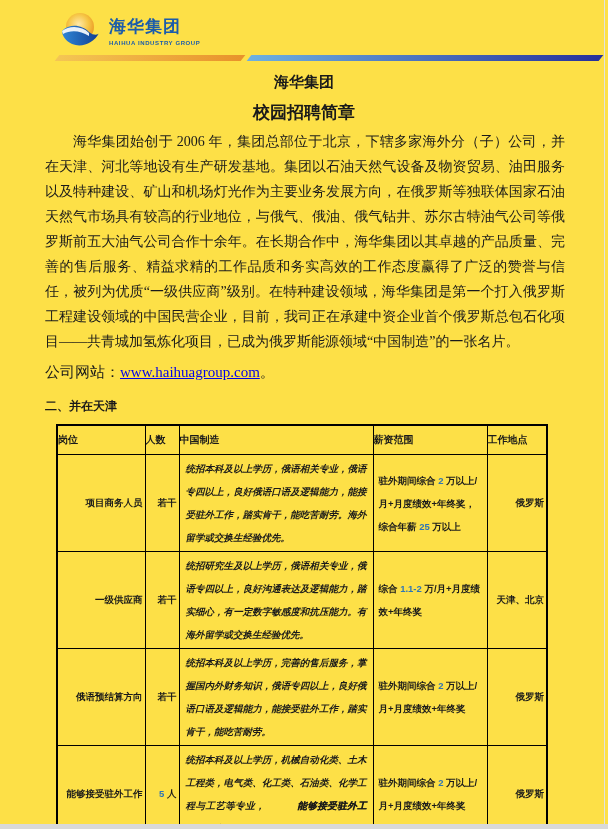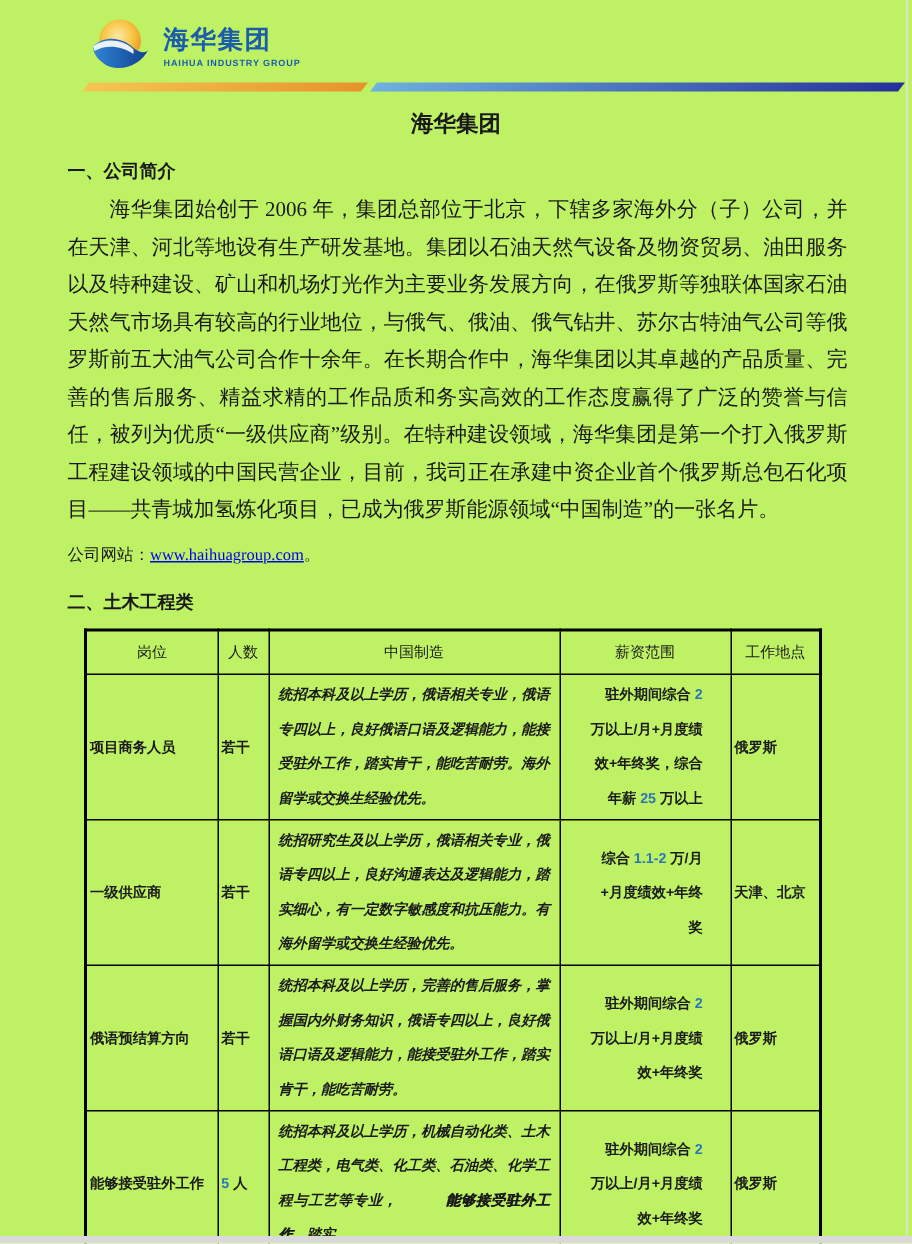--- a/index.html
+++ b/index.html
@@ -1,16 +1,16 @@
 <!DOCTYPE html>
 <html><head>
 <meta charset="utf-8">
 <style>
   html,body{margin:0;padding:0;background:#ffffff;}
-  .page{position:relative;width:608px;height:829px;background:#bef264;overflow:hidden;
+  .page{position:relative;width:608px;height:829px;background:#fde047;overflow:hidden;
         font-family:"Liberation Serif","DejaVu Serif",serif;color:#1a1a1a;}
   
   .logo{display:flex;align-items:center;gap:9px;margin:10px 0 0 58px;}
   .brand-cn{font-family:"Liberation Sans","DejaVu Sans",sans-serif;font-weight:bold;
             font-size:17px;color:#1b5cab;letter-spacing:1px;}
   .brand-en{font-family:"Liberation Sans","DejaVu Sans",sans-serif;font-size:6px;
             color:#1b5cab;letter-spacing:0.6px;margin-top:2px;font-weight:bold;}
   
   .swoosh{position:relative;height:6px;margin-top:5px;}
   .sw-l{position:absolute;left:57px;top:0;width:186px;height:6px;
@@ -18,31 +18,31 @@
   .sw-r{position:absolute;left:249px;top:0;width:352px;height:6px;
         background:linear-gradient(90deg,#6fb1df,#26309b);transform:skewX(-38deg);}
   
   h1,h2{font-family:"Liberation Sans","DejaVu Sans",sans-serif;text-align:center;
         color:#1a1a1a;font-weight:bold;}
   h1{font-size:15px;margin:12px 0 0;}
   h2{font-size:17px;margin:9px 0 0;}
   .content{padding:0 43px 0 45px;}
   .h3{font-weight:bold;font-size:12px;margin:14px 0 0;}
   .para{font-size:14px;line-height:25px;text-align:justify;margin:5px 0 0;text-indent:2em;}
-  .weblink{font-size:11px;margin:9px 0 16px;}
+  .weblink{font-size:15px;margin:9px 0 16px;}
   .link{color:#0000ee;text-decoration:underline;}
   
   .jobs{border-collapse:collapse;table-layout:fixed;width:490px;margin:9px 0 0 11px;
         font-family:"Liberation Sans","DejaVu Sans",sans-serif;border:2px solid #000;}
   .jobs th,.jobs td{border:1px solid #000;}
-  .jobs th{font-size:10px;font-weight:normal;height:28px;text-align:center;padding:0;}
+  .jobs th{font-size:10px;font-weight:bold;height:28px;text-align:left;padding:0;}
   .jobs td{font-size:9.5px;font-weight:bold;vertical-align:middle;color:#1a1a1a;}
-  .c-pos,.c-cnt,.c-loc{text-align:left;padding:2px;}
+  .c-pos,.c-cnt,.c-loc{text-align:right;padding:2px;}
   .c-req{padding:2px 6px;line-height:23px;text-align:justify;font-style:italic;}
-  .c-sal{padding:2px 18px;line-height:23px;text-align:right;}
+  .c-sal{padding:2px 5px;line-height:23px;}
   .num{color:#2e75b6;}
   .xb{text-shadow:0.4px 0 0 currentColor;margin-left:32px;}
   
   .edge-r{position:absolute;top:0;bottom:0;right:3px;width:1px;background:#e2e2e2;}
   .edge-b{position:absolute;left:0;right:0;bottom:0;height:5px;background:#d9d9d9;}
 </style>
 </head>
 <body>
 
 <div class="page">
@@ -69,26 +69,26 @@
       <div class="brand-en">HAIHUA INDUSTRY GROUP</div>
     </div>
   </div>
 
   <div class="swoosh">
     <div class="sw-l"></div>
     <div class="sw-r"></div>
   </div>
 
   <h1>海华集团</h1>
+  <h2>校园招聘简章</h2>
 
   <div class="content">
-    <div class="h3">一、公司简介</div>
     <p class="para">海华集团始创于 2006 年，集团总部位于北京，下辖多家海外分（子）公司，并在天津、河北等地设有生产研发基地。集团以石油天然气设备及物资贸易、油田服务以及特种建设、矿山和机场灯光作为主要业务发展方向，在俄罗斯等独联体国家石油天然气市场具有较高的行业地位，与俄气、俄油、俄气钻井、苏尔古特油气公司等俄罗斯前五大油气公司合作十余年。在长期合作中，海华集团以其卓越的产品质量、完善的售后服务、精益求精的工作品质和务实高效的工作态度赢得了广泛的赞誉与信任，被列为优质“一级供应商”级别。在特种建设领域，海华集团是第一个打入俄罗斯工程建设领域的中国民营企业，目前，我司正在承建中资企业首个俄罗斯总包石化项目——共青城加氢炼化项目，已成为俄罗斯能源领域“中国制造”的一张名片。</p>
     <p class="weblink"><span>公司网站：</span><a class="link" href="#">www.haihuagroup.com</a><span>。</span></p>
-    <div class="h3">二、土木工程类</div>
+    <div class="h3">二、并在天津</div>
 
     <table class="jobs">
       <colgroup>
         <col style="width:88px">
           <col style="width:34px">
           <col style="width:194px">
           <col style="width:114px">
           <col style="width:60px">
       </colgroup>
       <thead id="jobs-head">

